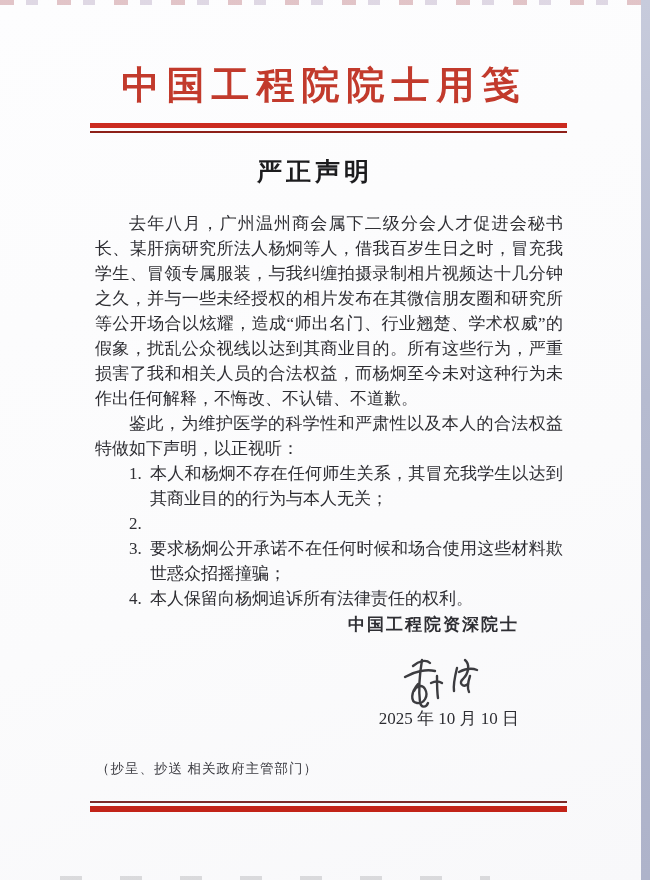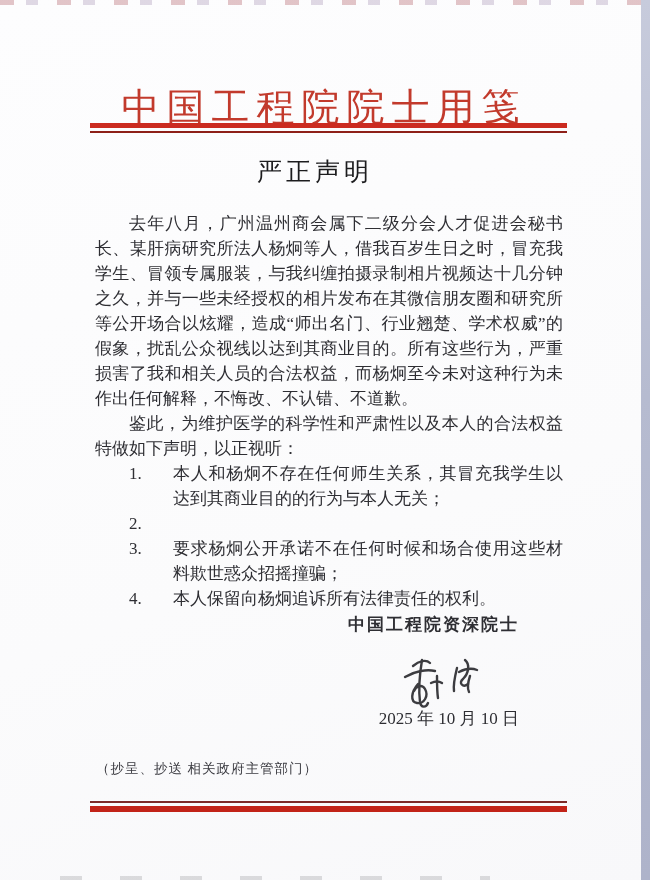--- a/index.html
+++ b/index.html
@@ -28,56 +28,56 @@
   }
   .bottom-artifact {
     position: absolute; left: 60px; bottom: 0; width: 430px; height: 4px;
     background: repeating-linear-gradient(90deg,
       rgba(120,120,125,0.30) 0 22px, rgba(255,255,255,0) 22px 60px);
     opacity: 0.8;
   }
 
   
   .letterhead {
-    position: absolute; top: 82px; left: 0; width: 641px;
+    position: absolute; top: 60px; left: 0; width: 641px;
     text-align: center;
     color: #c23a2c;
-    font-size: 38px; font-weight: normal; letter-spacing: 7px;
+    font-size: 38px; font-weight: bold; letter-spacing: 7px;
     text-indent: 7px;
     font-family: "Liberation Serif", "DejaVu Serif", serif;
   }
   .rule { position: absolute; left: 90px; width: 477px; }
   .rule-top { top: 123px; }
   .rule-top .thick { height: 5px; background: #cb2b20; }
   .rule-top .gap   { height: 3px; }
   .rule-top .thin  { height: 2px; background: #8e2019; }
   .rule-bottom { top: 801px; }
   .rule-bottom .thin  { height: 2px; background: #7d2a28; }
   .rule-bottom .gap   { height: 3px; }
   .rule-bottom .thick { height: 6px; background: #c22318; }
 
   .statement-title {
     position: absolute; top: 155px; left: 0; width: 630px;
     text-align: center;
     color: #1c1c1e;
-    font-size: 25px; font-weight: normal; letter-spacing: 4px;
+    font-size: 25px; font-weight: bold; letter-spacing: 4px;
   }
 
   
   .body-text {
     position: absolute; top: 211px; left: 95px; width: 468px;
     color: #2e2e33;
     font-size: 17px; line-height: 25px;
     text-align: justify;
   }
   .para { margin: 0; text-indent: 2em; font-family: Liberation Serif, serif; }
   .list { margin: 0; }
   .li { display: flex; padding-left: 34px; }
   .li .num { flex: 0 0 21px; }
-  .li .li-text { flex: 1; text-align: justify; margin-left: 23px; }
+  .li .li-text { flex: 1; text-align: justify; }
 
   .closing { margin-top: 21px; text-indent: 2em; }
   .signer {
     margin-top: 1px;
     text-align: right; padding-right: 44px;
     letter-spacing: 2px;
     font-weight: bold;
   }
   .signature-wrap {
     position: relative; height: 52px;

